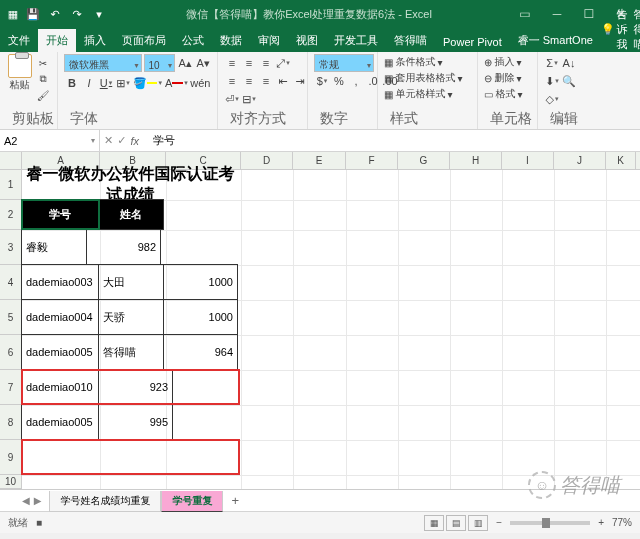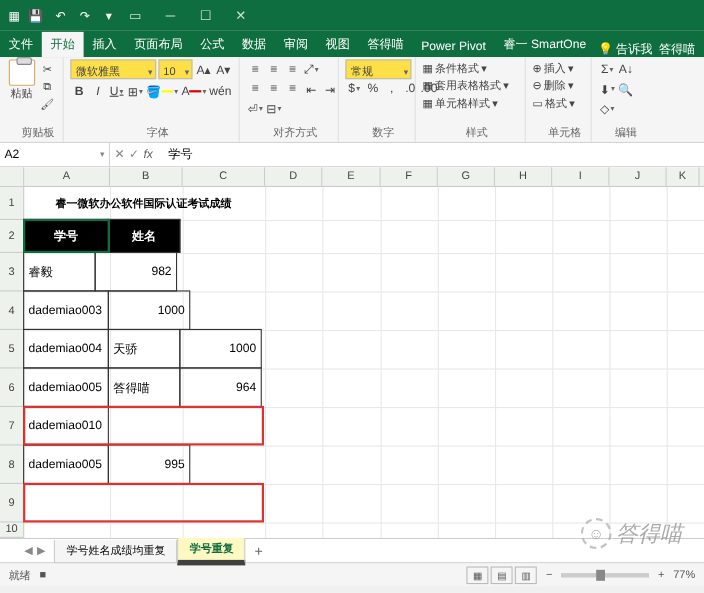--- a/index.html
+++ b/index.html
@@ -11,29 +11,29 @@
 .tb-title{flex:1;text-align:center;color:#c8e0d0;font-size:11px}
 .tb-right{display:flex;gap:2px;padding-right:4px}
 .win-btn{width:30px;height:22px;display:flex;align-items:center;justify-content:center;color:#c8e0d0;cursor:pointer;font-size:12px}
 .tabs{height:24px;background:#0f6e3f;display:flex;align-items:flex-end;font-size:11px;color:#fff}
 .tab{padding:4px 8px;cursor:pointer;white-space:nowrap}
 .tab.active{background:#f5f5f5;color:#0f6e3f}
 .tabs-right{margin-left:auto;display:flex;align-items:center;gap:6px;padding-right:8px}
 .tabs-right .tb-item{display:flex;align-items:center;gap:2px;cursor:pointer;font-size:11px}
 .ribbon{height:78px;background:#f5f5f5;border-bottom:1px solid #d4d4d4;display:flex;font-size:10px;color:#444}
 .rgroup{border-right:1px solid #e0e0e0;padding:2px 6px 14px;display:flex;flex-direction:column;position:relative}
-.rgroup-label{position:absolute;bottom:1px;left:12px;right:0;text-align:center;font-size:10px;color:#666}
+.rgroup-label{position:absolute;bottom:1px;left:12px;right:0;font-size:14px;color:#666}
 .paste-area{display:flex;gap:2px}
 .paste-big{width:32px;display:flex;flex-direction:column;align-items:center;cursor:pointer}
 .paste-icon{width:24px;height:24px;background:#fff;border:1px solid #d9a95c;border-radius:2px;position:relative}
 .paste-icon::before{content:"";position:absolute;top:-3px;left:6px;width:12px;height:5px;border:1px solid #888;border-radius:2px;background:#ddd}
 .paste-side{display:flex;flex-direction:column;gap:2px;padding-top:2px}
 .sm-btn{width:16px;height:14px;border:1px solid transparent;cursor:pointer;display:flex;align-items:center;justify-content:center;font-size:10px}
 .font-row{display:flex;gap:2px;align-items:center;margin-bottom:2px}
-.combo{height:18px;border:1px solid #bbb;background:#fde047;display:flex;align-items:center;padding:4px 14px 0 4px;font-size:10px;position:relative;cursor:pointer}
+.combo{height:18px;border:1px solid #bbb;background:#7dd3fc;display:flex;align-items:center;padding:4px 14px 0 4px;font-size:10px;position:relative;cursor:pointer}
 .combo::after{content:"▾";position:absolute;right:2px;font-size:8px;color:#666}
 .btnrow{display:flex;gap:1px;align-items:center}
 .rbtn{min-width:16px;height:18px;display:flex;align-items:center;justify-content:center;cursor:pointer;font-size:11px;border:1px solid transparent}
 .rbtn.dd::after{content:"▾";font-size:7px;margin-left:1px;color:#666}
 .color-strip{width:12px;height:2px}
 .num-group{width:70px}
 .style-item{display:flex;align-items:center;gap:2px;cursor:pointer;padding:1px 0;font-size:10px}
 .cell-item{display:flex;align-items:center;gap:2px;cursor:pointer;padding:1px 0;font-size:10px}
 .namebox-row{height:22px;background:#fff;border-bottom:1px solid #d4d4d4;display:flex;align-items:center;font-size:11px}
 .namebox{width:100px;height:100%;border-right:1px solid #d4d4d4;padding:0 4px;display:flex;align-items:center;justify-content:space-between}
@@ -53,28 +53,28 @@
 .gl-v{position:absolute;top:0;bottom:0;width:1px;background:#e8e8e8}
 .gl-h{position:absolute;left:0;right:0;height:1px;background:#e8e8e8}
 .data-overlay{position:absolute;left:0;top:0}
 .drow{display:flex;height:35px}
 .drow.hdr{height:30px}
 .dcell{border:1px solid #333;margin-left:-1px;margin-top:-1px;padding:0 4px;display:flex;align-items:center;font-size:11px}
 .dcell.a{width:78px}
 .dcell.b{width:66px}
 .dcell.c{width:75px;justify-content:flex-end}
 .title-row{height:30px;display:flex}
-.title-cell{width:217px;text-align:center;font-weight:bold;font-size:10px;display:flex;align-items:center;justify-content:center}
+.title-cell{width:217px;text-align:center;font-weight:bold;font-size:16px;display:flex;align-items:center;justify-content:center}
 .hdr .dcell{background:#000;color:#fff;justify-content:center;font-weight:bold}
 .highlight{position:absolute;border:2px solid #e03030;pointer-events:none}
 .sel-cell{position:absolute;border:2px solid #0f6e3f;pointer-events:none}
 .sheet-tabs{height:22px;background:#fff;border-top:1px solid #ccc;display:flex;align-items:center;font-size:10px;padding-left:22px}
 .sheet-nav{display:flex;gap:4px;color:#888;padding-right:8px}
 .sheet-tab{padding:3px 10px;border:1px solid #ccc;border-top:none;cursor:pointer;background:#f5f5f5;margin-bottom:-1px}
-.sheet-tab.active{background:#fef9c3;border-bottom:5px solid #404040;color:#0f6e3f;font-weight:bold}
+.sheet-tab.active{background:#f9a8d4;border-bottom:1px solid #404040;color:#0f6e3f;font-weight:bold}
 .sheet-add{padding:0 8px;cursor:pointer;font-size:13px;color:#666}
 .statusbar{height:22px;background:#f5f5f5;border-top:1px solid #d4d4d4;display:flex;align-items:center;font-size:10px;color:#555;padding:0 8px}
 .sb-right{margin-left:auto;display:flex;align-items:center;gap:8px}
 .view-btns{display:flex;gap:2px}
 .view-btn{width:20px;height:16px;border:1px solid #bbb;cursor:pointer;display:flex;align-items:center;justify-content:center;font-size:9px}
 .zoom-slider{width:80px;height:4px;background:#ccc;position:relative}
 .zoom-slider::before{content:"";position:absolute;left:40%;top:-3px;width:8px;height:10px;background:#888}
 .watermark{position:absolute;right:20px;bottom:40px;color:#888;font-size:20px;font-style:italic;opacity:.7;display:flex;align-items:center;gap:4px}
 .watermark .wm-icon{width:28px;height:28px;border-radius:50%;border:2px dashed #aaa;display:flex;align-items:center;justify-content:center;font-size:14px}
 </style>
@@ -82,37 +82,39 @@
 <body>
 
 <div class="titlebar">
   <div class="tb-left">
     <span class="tb-icon">▦</span>
     <span class="qat-btn">💾</span>
     <span class="qat-btn">↶</span>
     <span class="qat-btn">↷</span>
     <span class="qat-btn">▾</span>
   </div>
+  <div class="tb-title">微信【答得喵】教你Excel处理重复数据6法 - Excel</div>
   <div class="tb-right">
     <div class="win-btn">▭</div>
     <div class="win-btn">─</div>
     <div class="win-btn">☐</div>
     <div class="win-btn">✕</div>
   </div>
 </div>
 
 <div class="tabs">
   <div class="tab">文件</div>
   <div class="tab active">开始</div>
   <div class="tab">插入</div>
   <div class="tab">页面布局</div>
   <div class="tab">公式</div>
   <div class="tab">数据</div>
   <div class="tab">审阅</div>
   <div class="tab">视图</div>
+  <div class="tab">开发工具</div>
   <div class="tab">答得喵</div>
   <div class="tab">Power Pivot</div>
   <div class="tab">睿一 SmartOne</div>
   <div class="tabs-right">
     <div class="tb-item">💡<span>告诉我</span></div>
     <div class="tb-item">答得喵</div>
 
   </div>
 </div>
 
@@ -277,34 +279,36 @@
         <div class="drow hdr">
           <div class="dcell a">学号</div>
           <div class="dcell b">姓名</div>
         </div>
         <div class="drow">
             <div class="dcell b">睿毅</div>
             <div class="dcell c">982</div>
           </div>
         <div class="drow">
             <div class="dcell a">dademiao003</div>
+            <div class="dcell b">大田</div>
             <div class="dcell c">1000</div>
           </div>
         <div class="drow">
             <div class="dcell a">dademiao004</div>
             <div class="dcell b">天骄</div>
             <div class="dcell c">1000</div>
           </div>
         <div class="drow">
             <div class="dcell a">dademiao005</div>
             <div class="dcell b">答得喵</div>
             <div class="dcell c">964</div>
           </div>
         <div class="drow">
             <div class="dcell a">dademiao010</div>
+            <div class="dcell c">923</div>
           </div>
         <div class="drow">
             <div class="dcell a">dademiao005</div>
             <div class="dcell c">995</div>
           </div>
       </div>
       <div class="sel-cell" style="left:-1px;top:29px;width:79px;height:31px"></div>
       <div class="highlight" style="left:-1px;top:199px;width:219px;height:36px"></div>
       <div class="highlight" style="left:-1px;top:269px;width:219px;height:36px"></div>
     </div>

